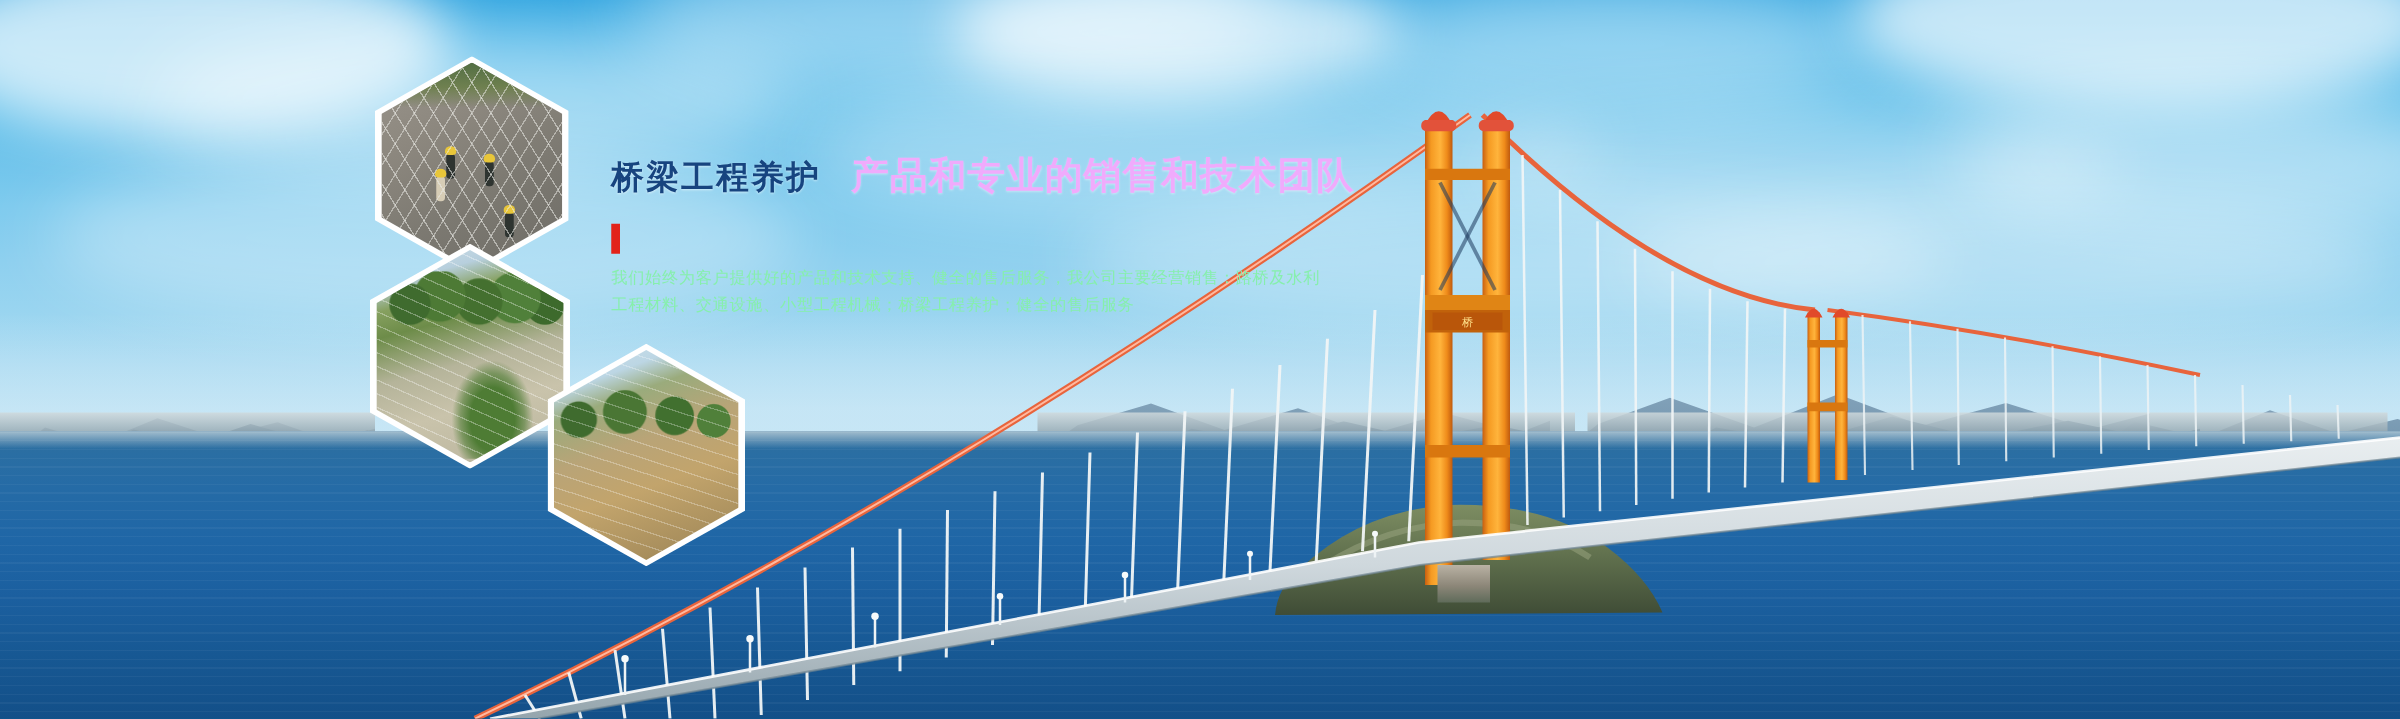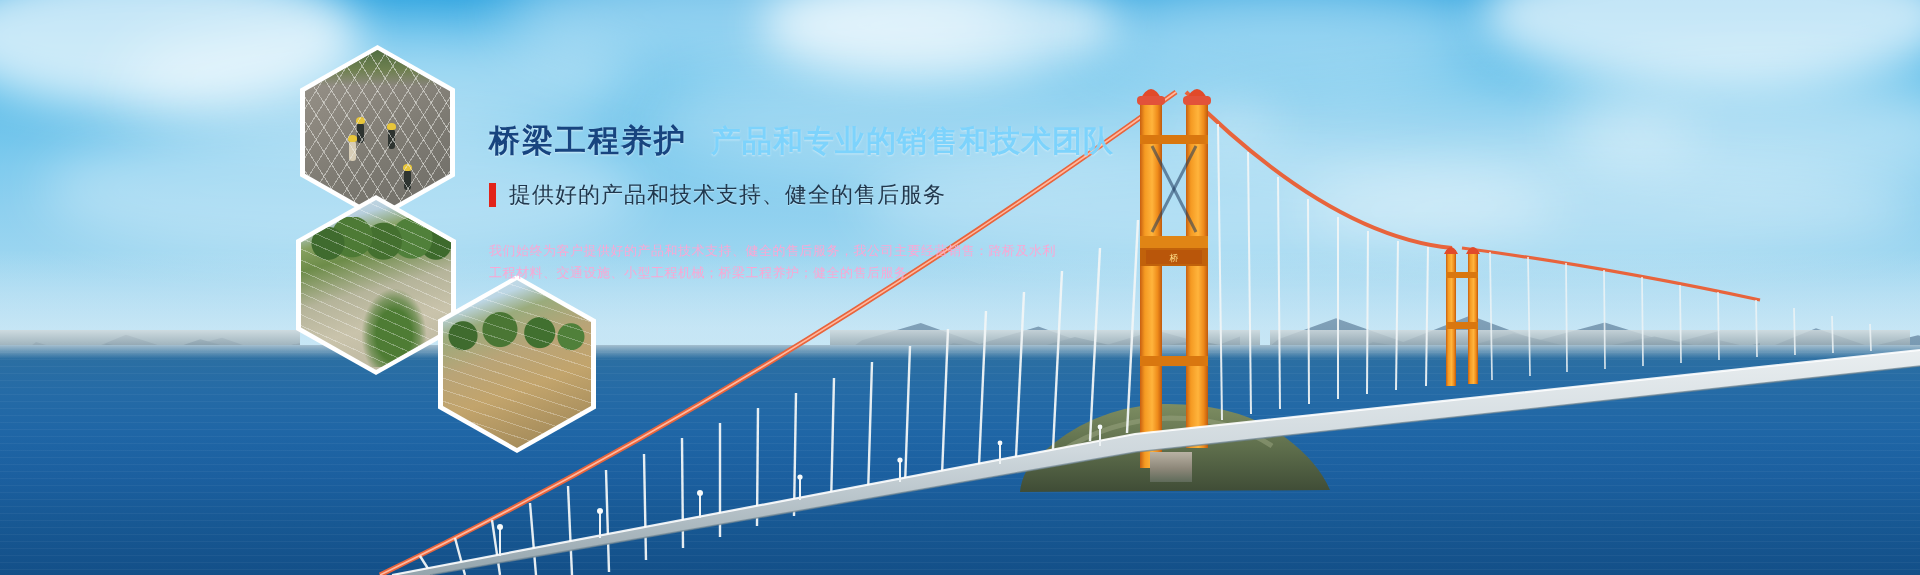--- a/index.html
+++ b/index.html
@@ -140,38 +140,38 @@
     background:radial-gradient(circle at 12% 70%, #3f6b2e 0 14px, transparent 15px),
                radial-gradient(circle at 38% 58%, #4a7634 0 17px, transparent 18px),
                radial-gradient(circle at 66% 64%, #41702f 0 15px, transparent 16px),
                radial-gradient(circle at 88% 72%, #50803a 0 13px, transparent 14px); }
 
   
   .copy { position:absolute; left:489px; top:120px; width:720px; }
 
   .headline { display:flex; align-items:baseline; white-space:nowrap; }
   .h-main {
-    font-size:31px; font-weight:bold; letter-spacing:2px;
+    font-size:26px; font-weight:bold; letter-spacing:2px;
     color:#17447f;
     text-shadow:0 1px 2px rgba(255,255,255,.55);
   }
   .h-sub {
     font-size:30px; font-weight:bold; letter-spacing:1px;
-    color:#7dd3fc; margin-left:24px;
+    color:#f0abfc; margin-left:24px;
     text-shadow:0 1px 2px rgba(255,255,255,.45);
   }
 
   .subline { display:flex; align-items:center; margin-top:18px; }
   .red-bar { width:7px; height:24px; background:#e2231a; margin-right:13px; flex:0 0 auto; }
   .sub-text {
     font-size:22px; color:#20384e; letter-spacing:1px;
     text-shadow:0 1px 1px rgba(255,255,255,.4);
   }
 
-  .body-text { margin-top:30px; font-size:13px; line-height:22px; color:#f9a8d4;
+  .body-text { margin-top:8px; font-size:13px; line-height:22px; color:#86efac;
     letter-spacing:.5px; max-width:640px; }
   .body-text div { white-space:nowrap; }
 </style>
 </head>
 <body>
 
 <div id="banner">
 
   <div class="sky"></div>
 
@@ -379,21 +379,20 @@
 
   <div class="copy">
 
     <div class="headline">
       <span class="h-main">桥梁工程养护</span>
       <span class="h-sub">产品和专业的销售和技术团队</span>
     </div>
 
     <div class="subline">
       <span class="red-bar"></span>
-      <span class="sub-text">提供好的产品和技术支持、健全的售后服务</span>
     </div>
 
     <div class="body-text">
       <div>我们始终为客户提供好的产品和技术支持、健全的售后服务，我公司主要经营销售：路桥及水利</div>
       <div>工程材料、交通设施、小型工程机械；桥梁工程养护；健全的售后服务</div>
     </div>
 
   </div>
 
 </div>

